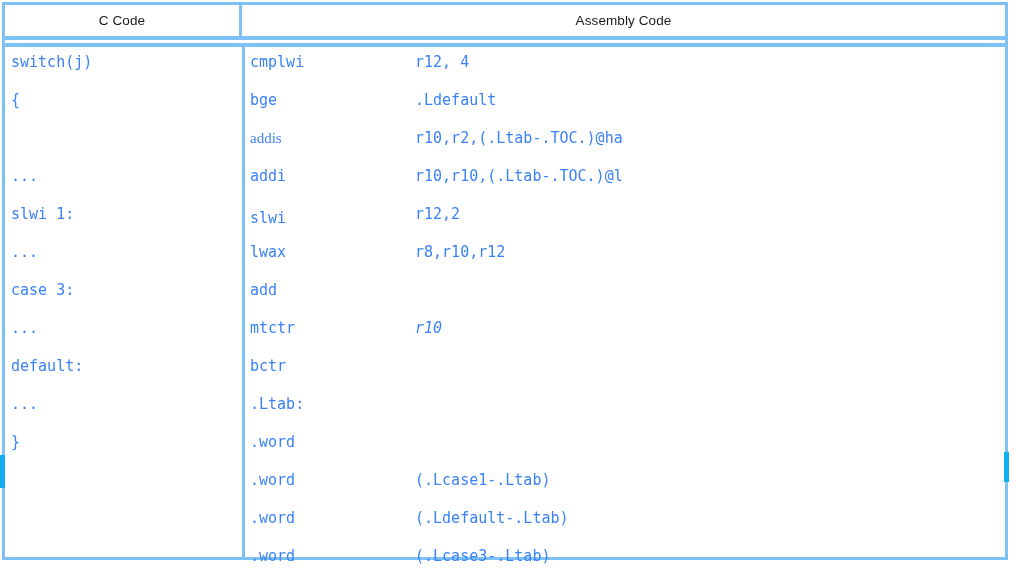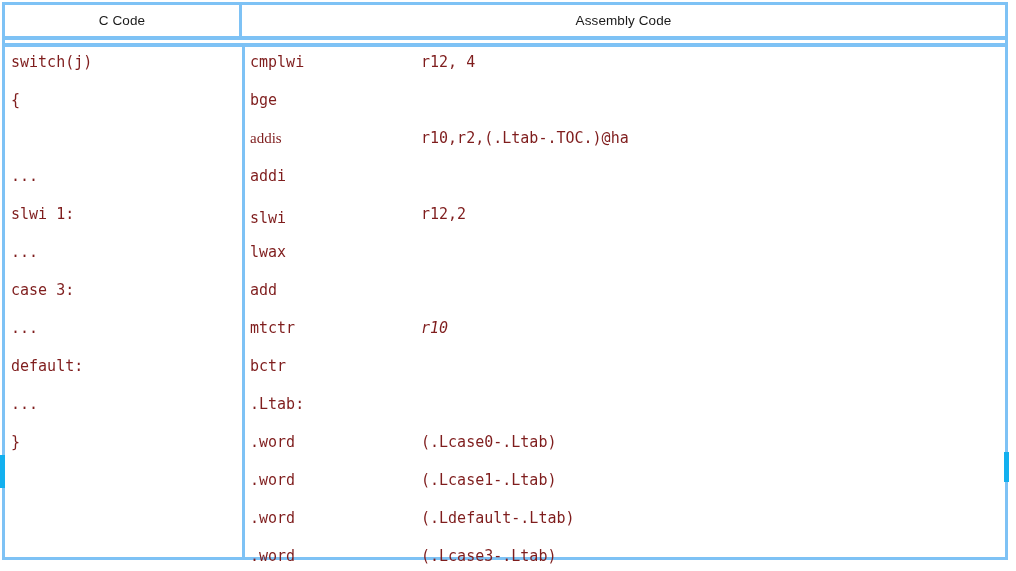--- a/index.html
+++ b/index.html
@@ -117,30 +117,30 @@
     right: 0;
   }
 
   .code-line {
     position: absolute;
     height: 38px;
     line-height: 38px;
     white-space: pre;
     font-family: "DejaVu Sans Mono", monospace;
     font-size: 15px;
-    color: #7f1d1d;
+    color: #3b82f6;
   }
   .col-c .code-line {
     left: 6px;
   }
   .asm-mnemonic {
     left: 5px;
   }
   .asm-operand {
-    left: 176px;
+    left: 170px;
   }
 
   
   .thumb {
     position: absolute;
     width: 5px;
     background: #13b0ef;
   }
   .thumb-left {
     left: 0px;
@@ -181,33 +181,35 @@
           <div class="code-line" style="top: 224px;">case 3:</div>
           <div class="code-line" style="top: 262px;">...</div>
           <div class="code-line" style="top: 300px;">default:</div>
           <div class="code-line" style="top: 338px;">...</div>
           <div class="code-line" style="top: 376px;">}</div>
         </div>
       <div class="col col-asm">
           <div class="code-line asm-mnemonic" style="top: -4px;">cmplwi</div>
           <div class="code-line asm-operand" style="top: -4px;">r12, 4</div>
           <div class="code-line asm-mnemonic" style="top: 34px;">bge</div>
+          <div class="code-line asm-operand" style="top: 34px;">.Ldefault</div>
           <div class="code-line asm-mnemonic" style="top: 72px; font-family: Liberation Serif, serif;">addis</div>
           <div class="code-line asm-operand" style="top: 72px;">r10,r2,(.Ltab-.TOC.)@ha</div>
           <div class="code-line asm-mnemonic" style="top: 110px;">addi</div>
+          <div class="code-line asm-operand" style="top: 110px;">r10,r10,(.Ltab-.TOC.)@l</div>
           <div class="code-line asm-mnemonic" style="top: 152px;">slwi</div>
           <div class="code-line asm-operand" style="top: 148px;">r12,2</div>
           <div class="code-line asm-mnemonic" style="top: 186px;">lwax</div>
+          <div class="code-line asm-operand" style="top: 186px;">r8,r10,r12</div>
           <div class="code-line asm-mnemonic" style="top: 224px;">add</div>
           <div class="code-line asm-mnemonic" style="top: 262px;">mtctr</div>
           <div class="code-line asm-operand" style="top: 262px; font-style: italic;">r10</div>
           <div class="code-line asm-mnemonic" style="top: 300px;">bctr</div>
           <div class="code-line asm-mnemonic" style="top: 338px;">.Ltab:</div>
           <div class="code-line asm-mnemonic" style="top: 376px;">.word</div>
-          <div class="code-line asm-operand" style="top: 376px;">(.Lcase0-.Ltab)</div>
           <div class="code-line asm-mnemonic" style="top: 414px;">.word</div>
           <div class="code-line asm-operand" style="top: 414px;">(.Lcase1-.Ltab)</div>
           <div class="code-line asm-mnemonic" style="top: 452px;">.word</div>
           <div class="code-line asm-operand" style="top: 452px;">(.Ldefault-.Ltab)</div>
           <div class="code-line asm-mnemonic" style="top: 490px;">.word</div>
           <div class="code-line asm-operand" style="top: 490px;">(.Lcase3-.Ltab)</div>
         </div>
     </div>
 
   </div>

